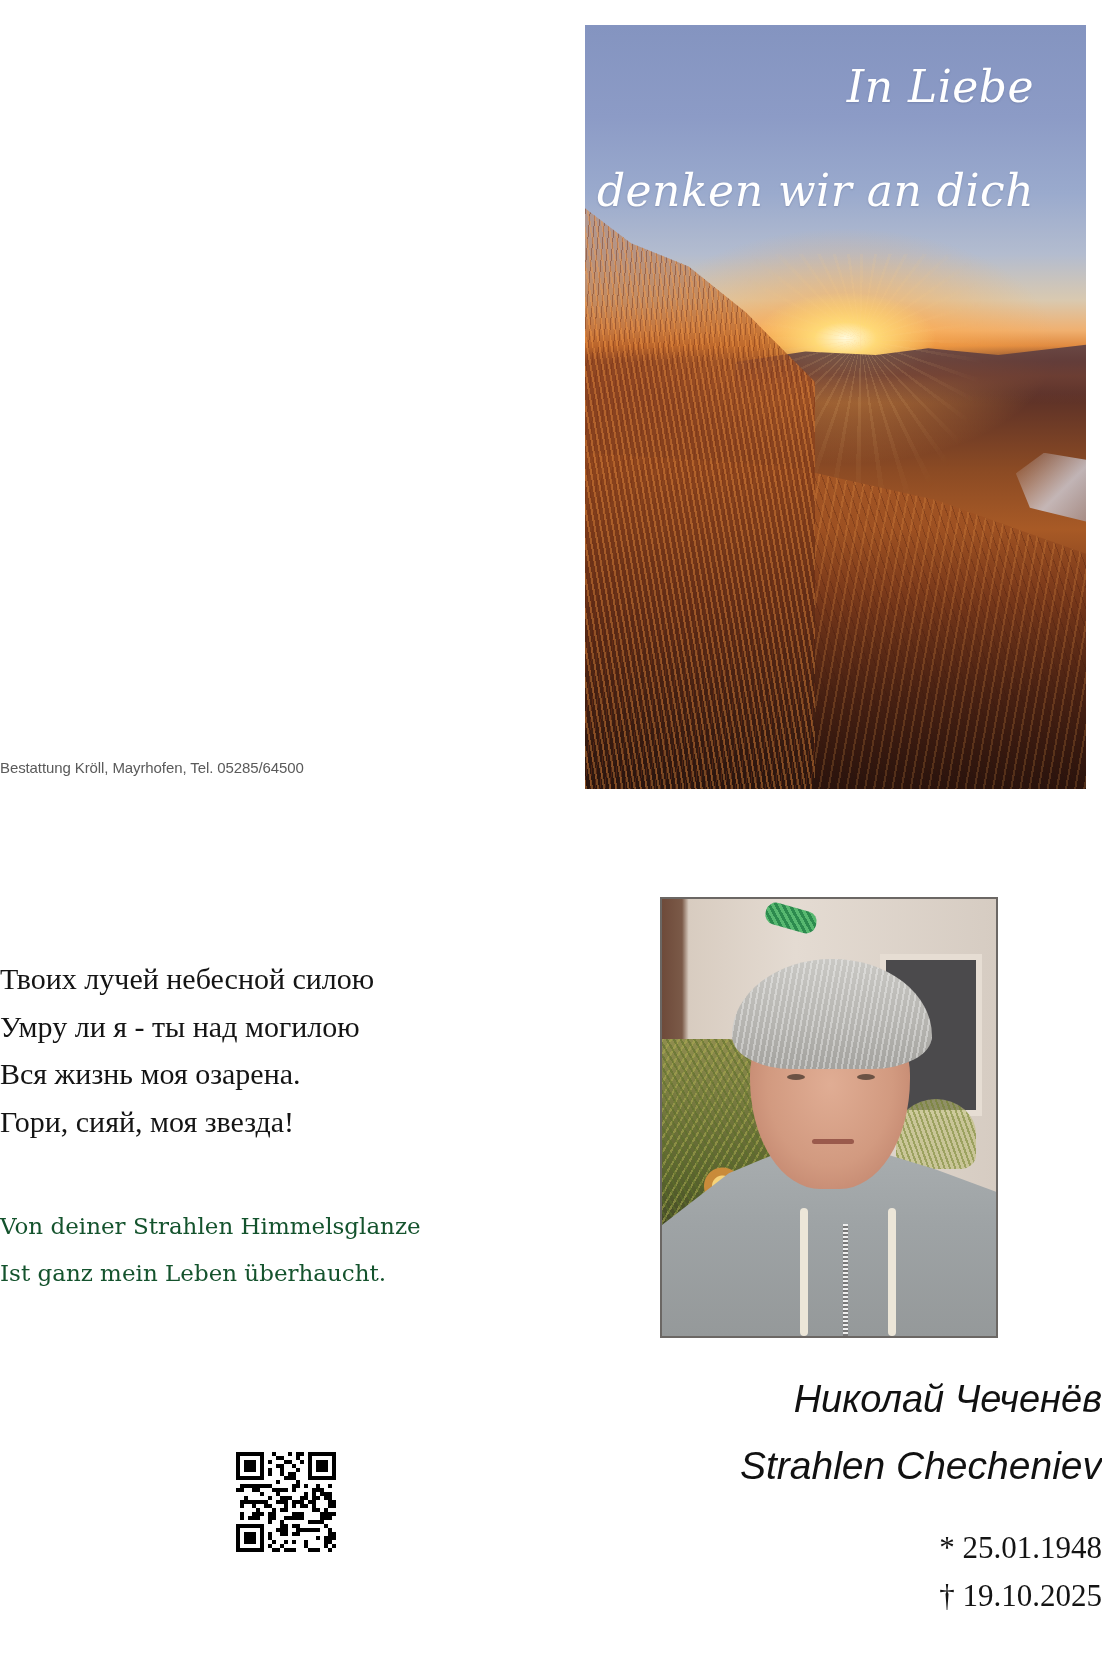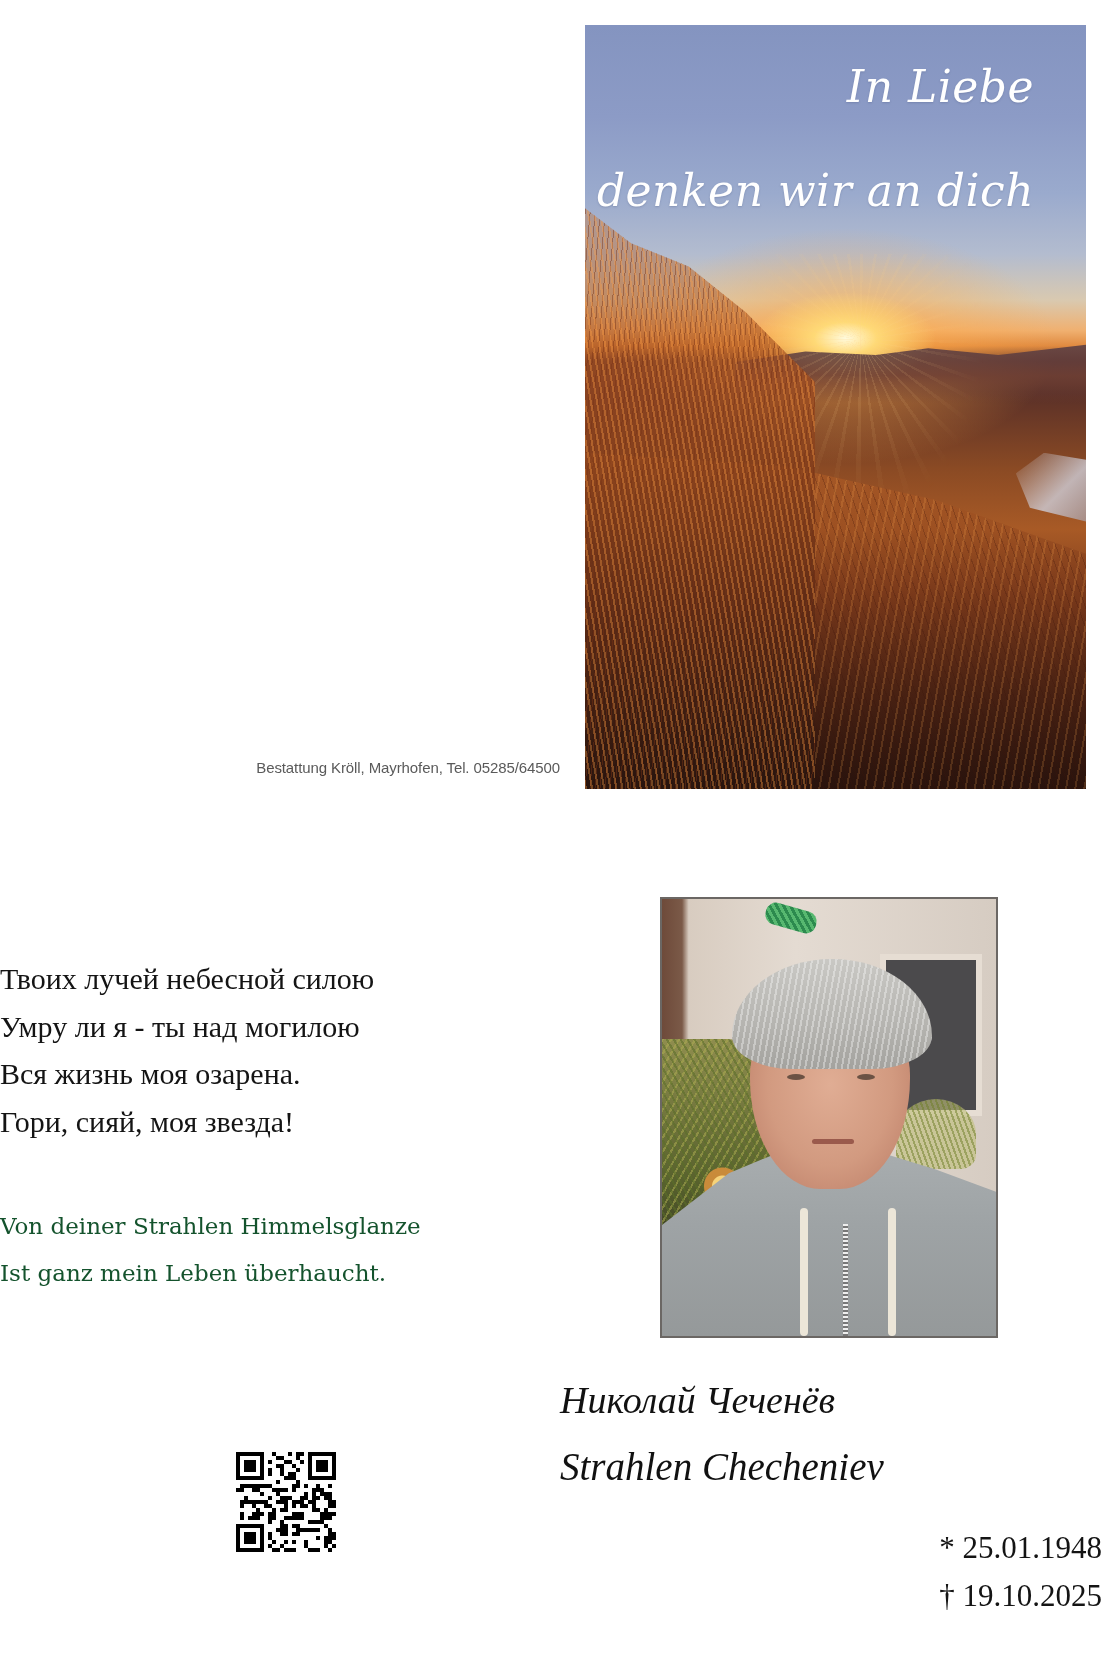--- a/index.html
+++ b/index.html
@@ -67,21 +67,21 @@
     text-align: right;
     white-space: nowrap;
     text-shadow: 0 1px 2px rgba(60,70,110,.25);
   }
   .landscape .caption-1 { top: 36px; }
   .landscape .caption-2 { top: 116px; margin-top: 24px; }
 
   
   .footer {
     left: 0; width: 560px; top: 759px;
-    text-align: right;
+    text-align: left;
     font-family: "Liberation Sans", sans-serif;
     font-size: 15px;
     color: #5a5a5a;
     letter-spacing: -0.1px;
   }
 
   
   .poem {
     left: 0; width: 560px; text-align: left;
   }
@@ -174,22 +174,22 @@
       linear-gradient(180deg, #c9c8c4 0%, #b5b4b0 60%, #a3a29e 100%);
     border-radius: 50% 50% 30% 30% / 70% 70% 30% 30%;
   }
   .portrait .eye { position: absolute; top: 175px; width: 18px; height: 6px; background: #6b5244; border-radius: 50%; }
   .portrait .eye.l { left: 125px; }
   .portrait .eye.r { left: 195px; }
   .portrait .mouth { position: absolute; left: 150px; top: 240px; width: 42px; height: 5px; background: #9a5a4c; border-radius: 3px; }
 
   
   .names {
-    left: 560px; width: 542px; text-align: left;
-    font-family: Liberation Serif, serif;
+    left: 560px; width: 542px; text-align: right;
+    font-family: Liberation Sans, sans-serif;
     font-style: italic;
     color: #111;
   }
   .name-ru { top: 1378px; font-size: 38px; }
   .name-lat { top: 1444px; font-size: 39px; }
   .dates {
     left: 560px; width: 542px; text-align: right;
     font-family: "Liberation Serif", serif;
     font-size: 31px;
     color: #141414;

